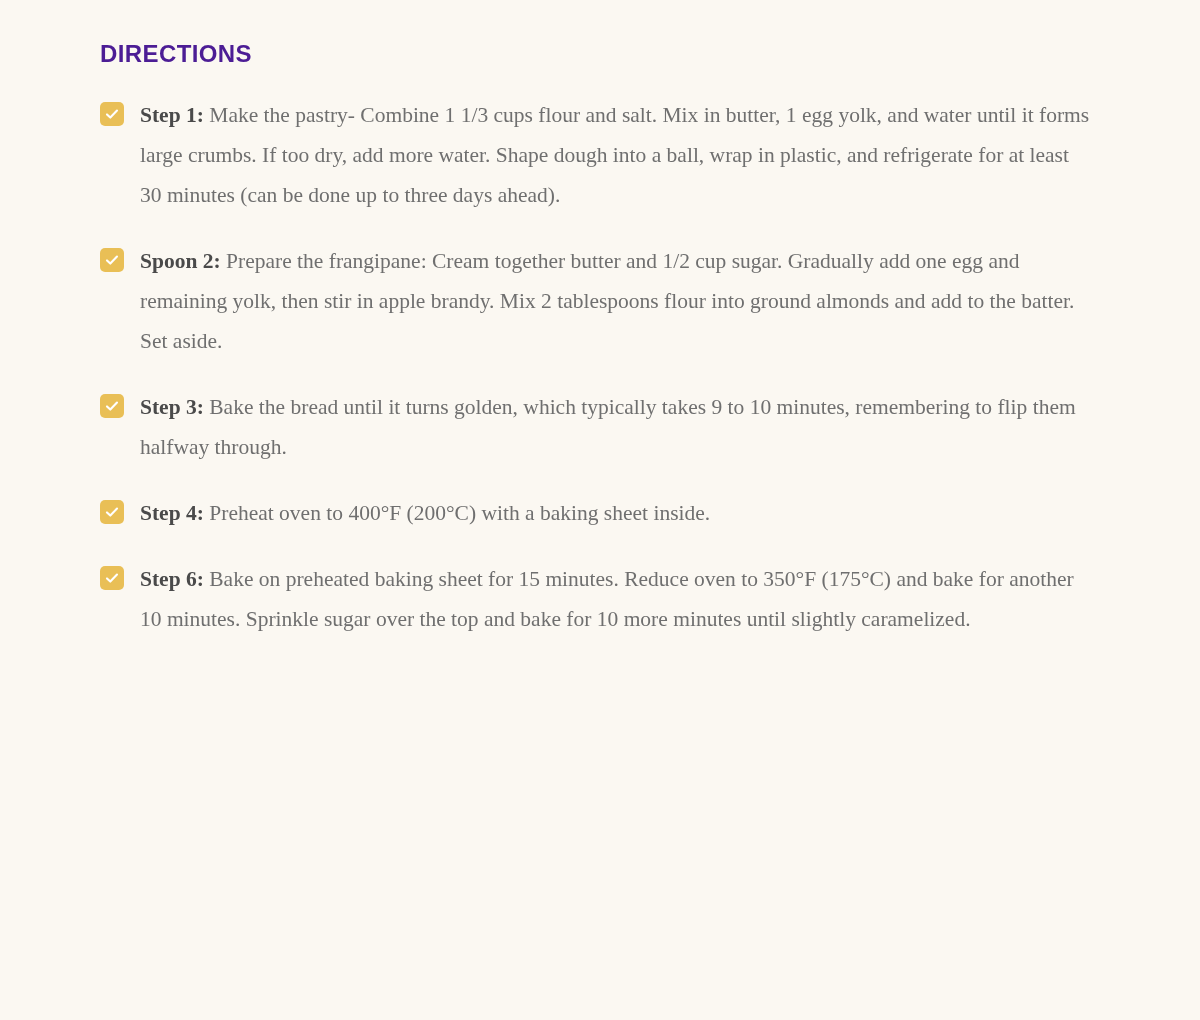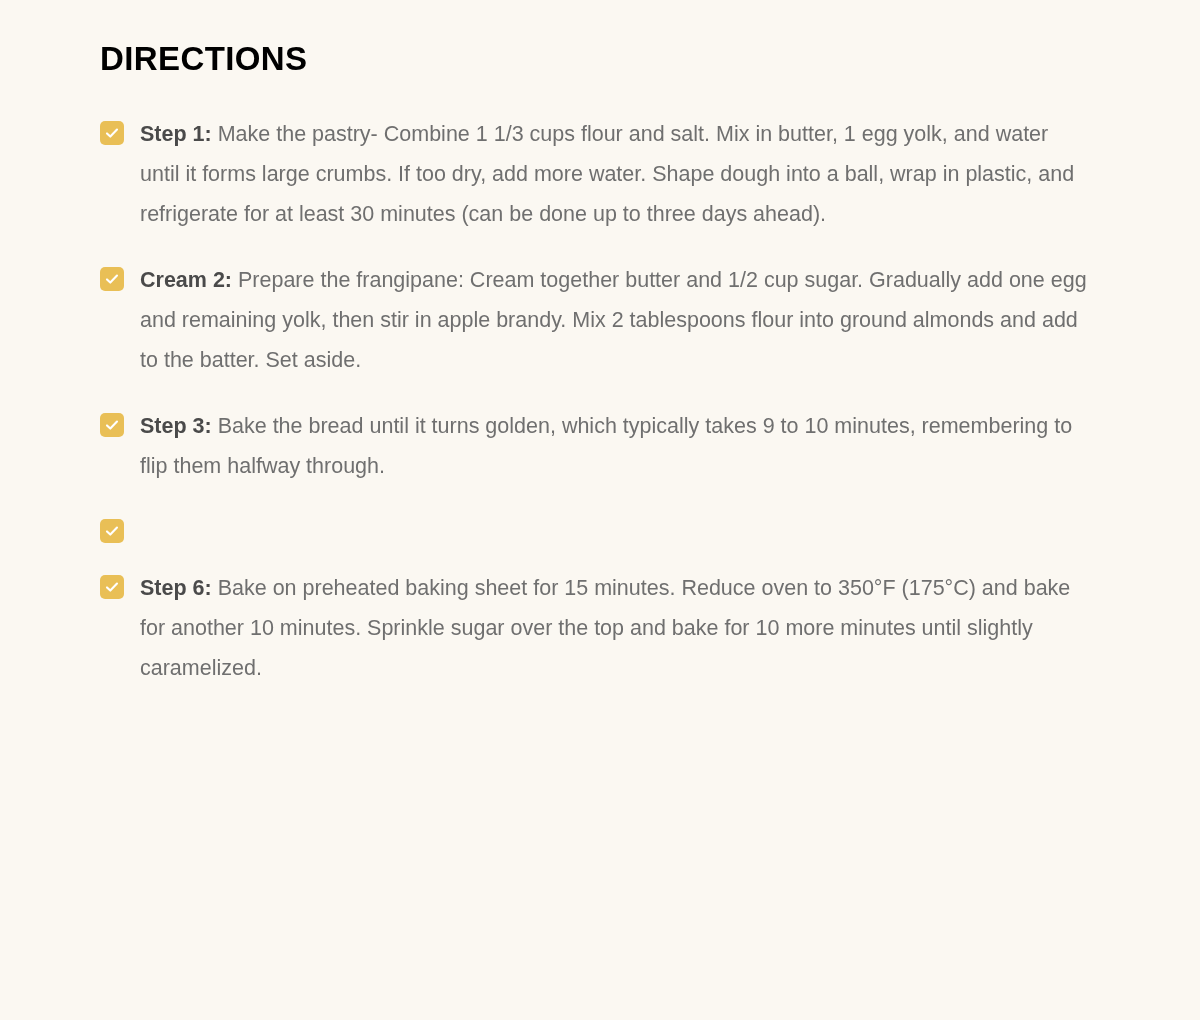--- a/index.html
+++ b/index.html
@@ -14,30 +14,31 @@
     overflow: hidden;
   }
   .page {
     position: relative;
     width: 1200px;
     height: 1020px;
     box-sizing: border-box;
     padding: 40px 100px 0 100px;
   }
   .section-title {
-    font-size: 33px;
+    font-size: 24px;
     font-weight: bold;
-    color: #000000;
+    color: #4c1d95;
     letter-spacing: 0.4px;
-    margin: 0 0 37px 0;
+    margin: 0 0 28px 0;
   }
   .steps {
     list-style: none;
     margin: 0;
     padding: 0;
+    font-family: Liberation Serif, serif;
   }
   .step {
     display: flex;
     align-items: flex-start;
     margin-bottom: 26px;
   }
   .step:last-child {
     margin-bottom: 0;
   }
   .checkbox {
@@ -84,41 +85,44 @@
     </div>
   </li>
 
   <li class="step">
     <span class="checkbox" style="background: rgb(233, 191, 86);">
       <svg width="14" height="14" viewBox="0 0 14 14" aria-hidden="true">
         <path d="M2 7.4 L5.3 10.6 L12 3.6" fill="none" stroke="#ffffff" stroke-width="2.1" stroke-linecap="round" stroke-linejoin="round"></path>
       </svg>
     </span>
     <div class="step-body">
-      <span class="step-label">Cream 2:</span><span> Prepare the frangipane: Cream together butter and 1/2 cup sugar. Gradually add one egg and remaining yolk, then stir in apple brandy. Mix 2 tablespoons flour into ground almonds and add to the batter. Set aside.</span>
+      <span class="step-label">Spoon 2:</span><span> Prepare the frangipane: Cream together butter and 1/2 cup sugar. Gradually add one egg and remaining yolk, then stir in apple brandy. Mix 2 tablespoons flour into ground almonds and add to the batter. Set aside.</span>
     </div>
   </li>
 
   <li class="step">
     <span class="checkbox" style="background: rgb(233, 191, 86);">
       <svg width="14" height="14" viewBox="0 0 14 14" aria-hidden="true">
         <path d="M2 7.4 L5.3 10.6 L12 3.6" fill="none" stroke="#ffffff" stroke-width="2.1" stroke-linecap="round" stroke-linejoin="round"></path>
       </svg>
     </span>
     <div class="step-body">
       <span class="step-label">Step 3:</span><span> Bake the bread until it turns golden, which typically takes 9 to 10 minutes, remembering to flip them halfway through.</span>
     </div>
   </li>
 
   <li class="step">
     <span class="checkbox" style="background: rgb(233, 191, 86);">
       <svg width="14" height="14" viewBox="0 0 14 14" aria-hidden="true">
         <path d="M2 7.4 L5.3 10.6 L12 3.6" fill="none" stroke="#ffffff" stroke-width="2.1" stroke-linecap="round" stroke-linejoin="round"></path>
       </svg>
     </span>
+    <div class="step-body">
+      <span class="step-label">Step 4:</span><span> Preheat oven to 400°F (200°C) with a baking sheet inside.</span>
+    </div>
   </li>
 
 
   <li class="step">
     <span class="checkbox" style="background: rgb(233, 191, 86);">
       <svg width="14" height="14" viewBox="0 0 14 14" aria-hidden="true">
         <path d="M2 7.4 L5.3 10.6 L12 3.6" fill="none" stroke="#ffffff" stroke-width="2.1" stroke-linecap="round" stroke-linejoin="round"></path>
       </svg>
     </span>
     <div class="step-body">

